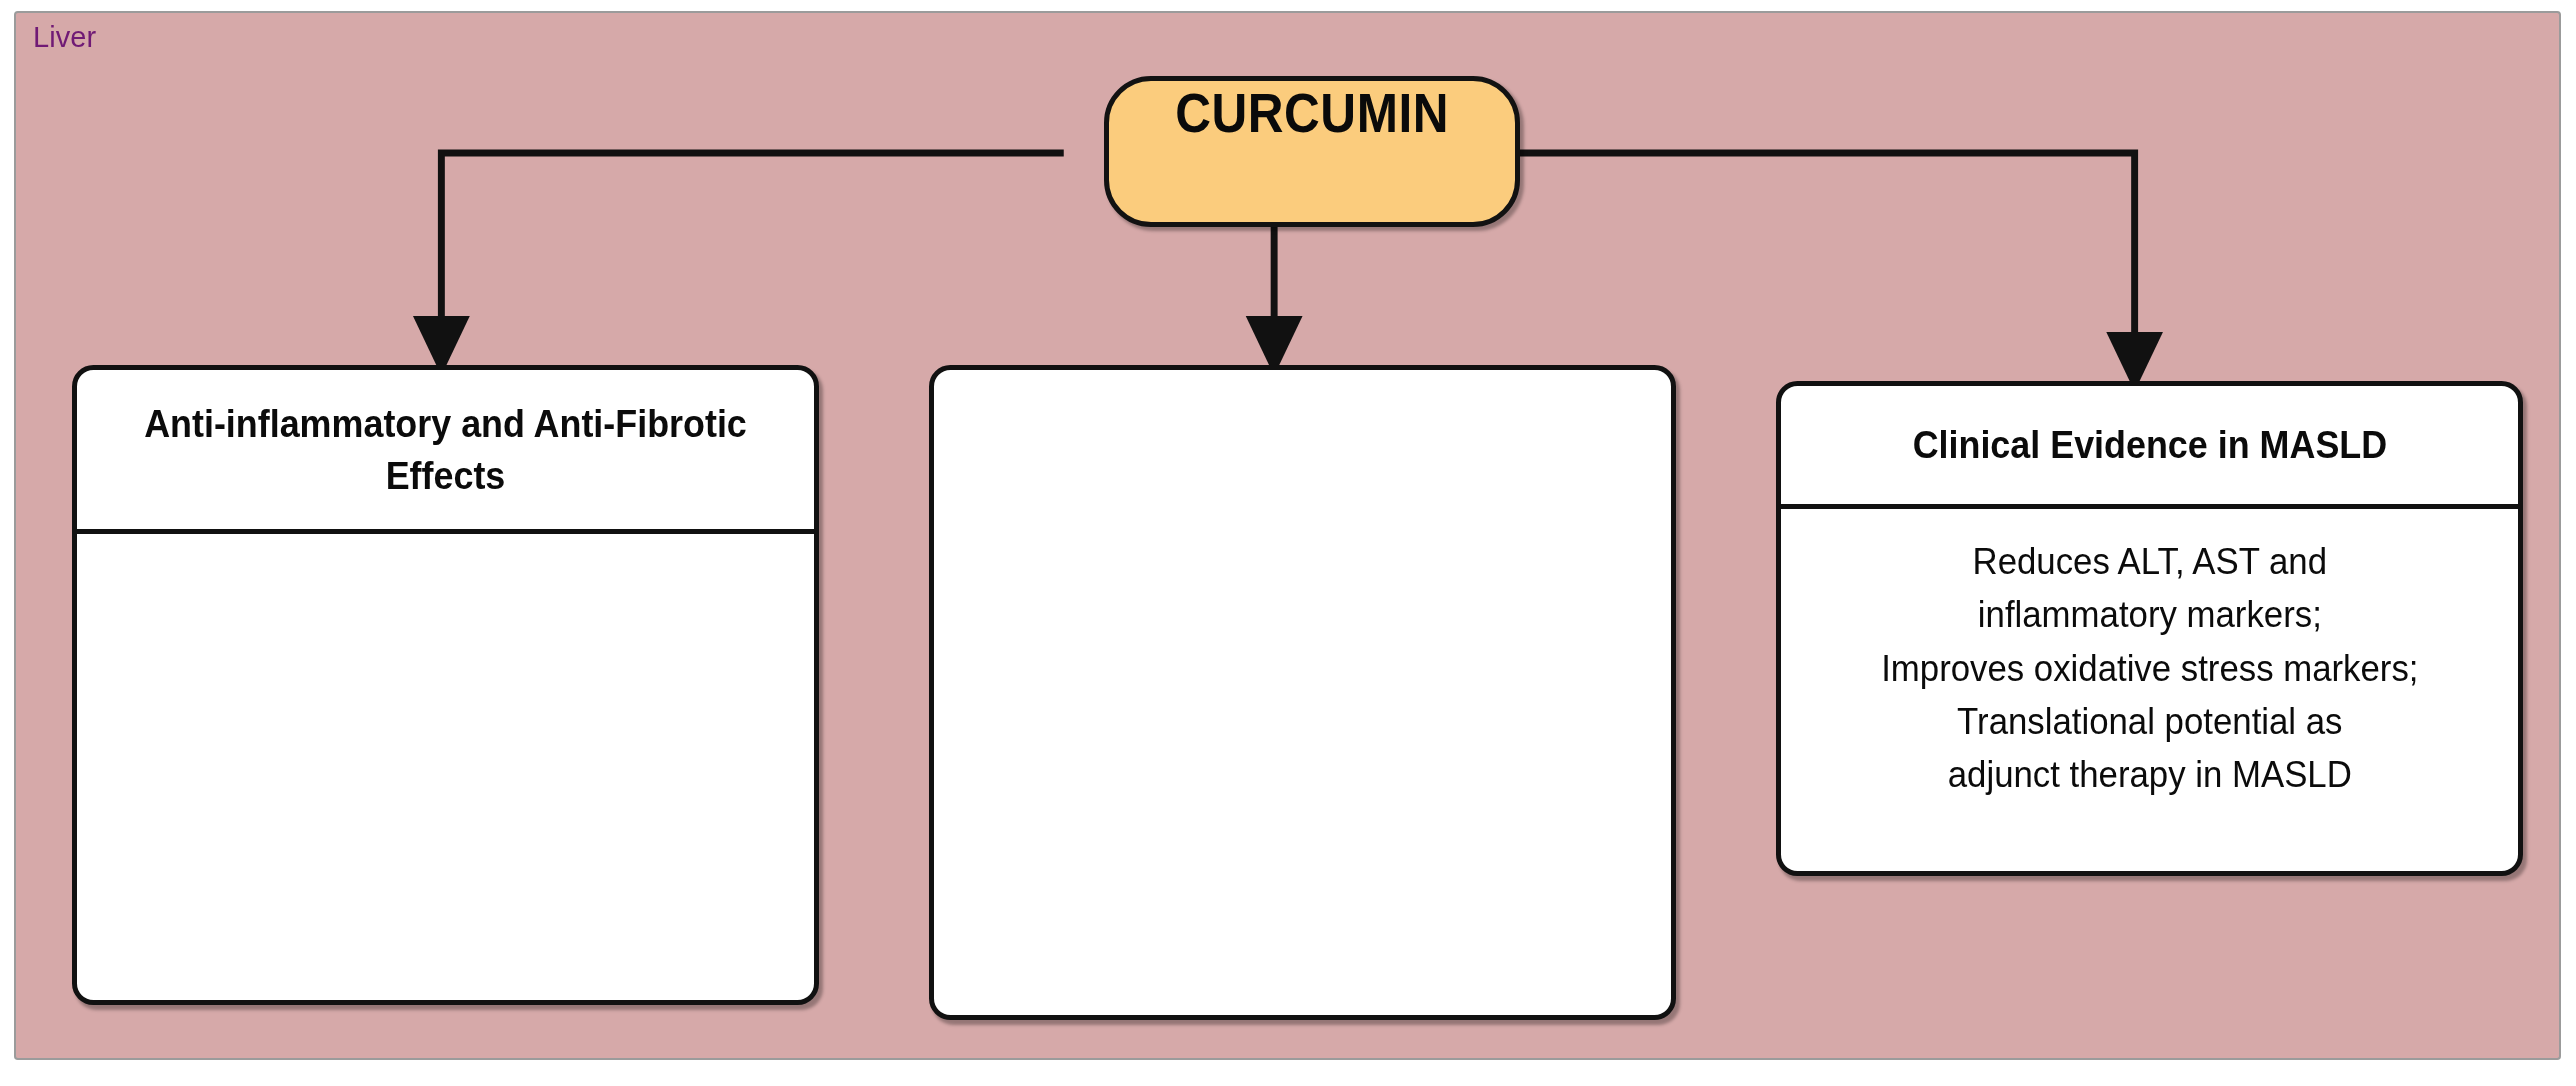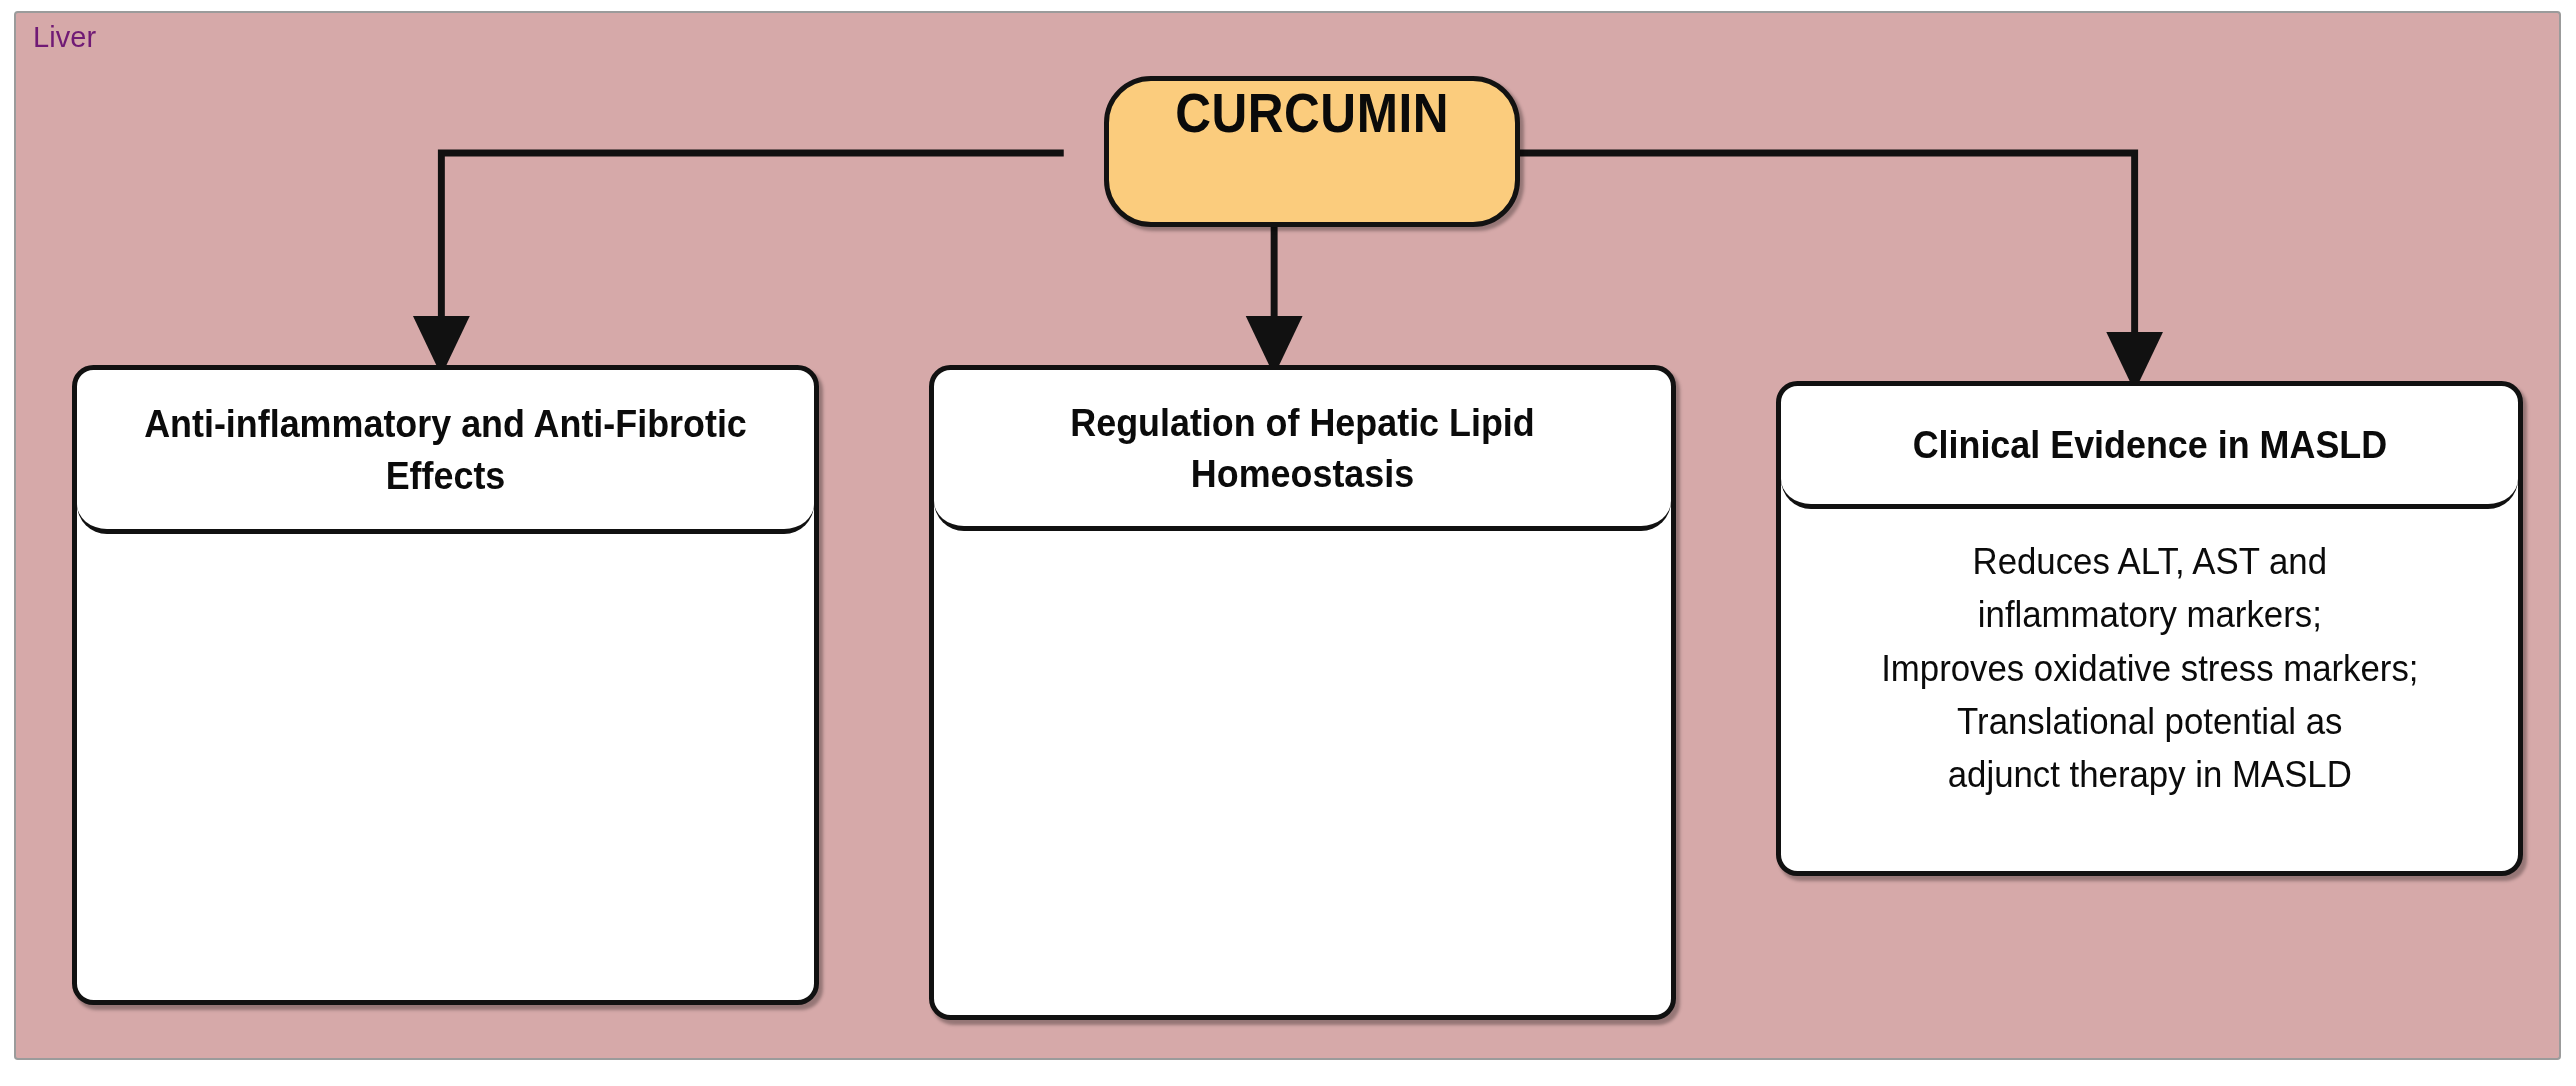--- a/index.html
+++ b/index.html
@@ -97,21 +97,20 @@
     overflow: hidden;
   }
   .card-header {
     display: flex;
     align-items: center;
     justify-content: center;
     text-align: center;
     border-bottom: 5px solid #111111;
     box-sizing: border-box;
     padding: 0 10px;
-    border-radius: 30px;
   }
   .card-header .htxt {
     font-family: "Liberation Sans", sans-serif;
     font-weight: 700;
     font-size: 39px;
     line-height: 1.32;
     color: #0b0b0b;
     transform: scaleX(0.92);
     display: block;
   }
@@ -175,24 +174,20 @@
   </div>
 
   <div class="card" id="card-anti">
     <div class="card-header">
       <span class="htxt">Anti-inflammatory and
 Anti-Fibrotic Effects</span>
     </div>
   </div>
 
   <div class="card" id="card-lipid">
-    <div class="card-header">
-      <span class="htxt">Regulation of Hepatic
-Lipid Homeostasis</span>
-    </div>
   </div>
 
   <div class="card" id="card-clin">
     <div class="card-header">
       <span class="htxt">Clinical Evidence in MASLD</span>
     </div>
     <div class="card-body">
       <span class="btxt">Reduces ALT, AST and
 inflammatory markers;
 Improves oxidative stress markers;

